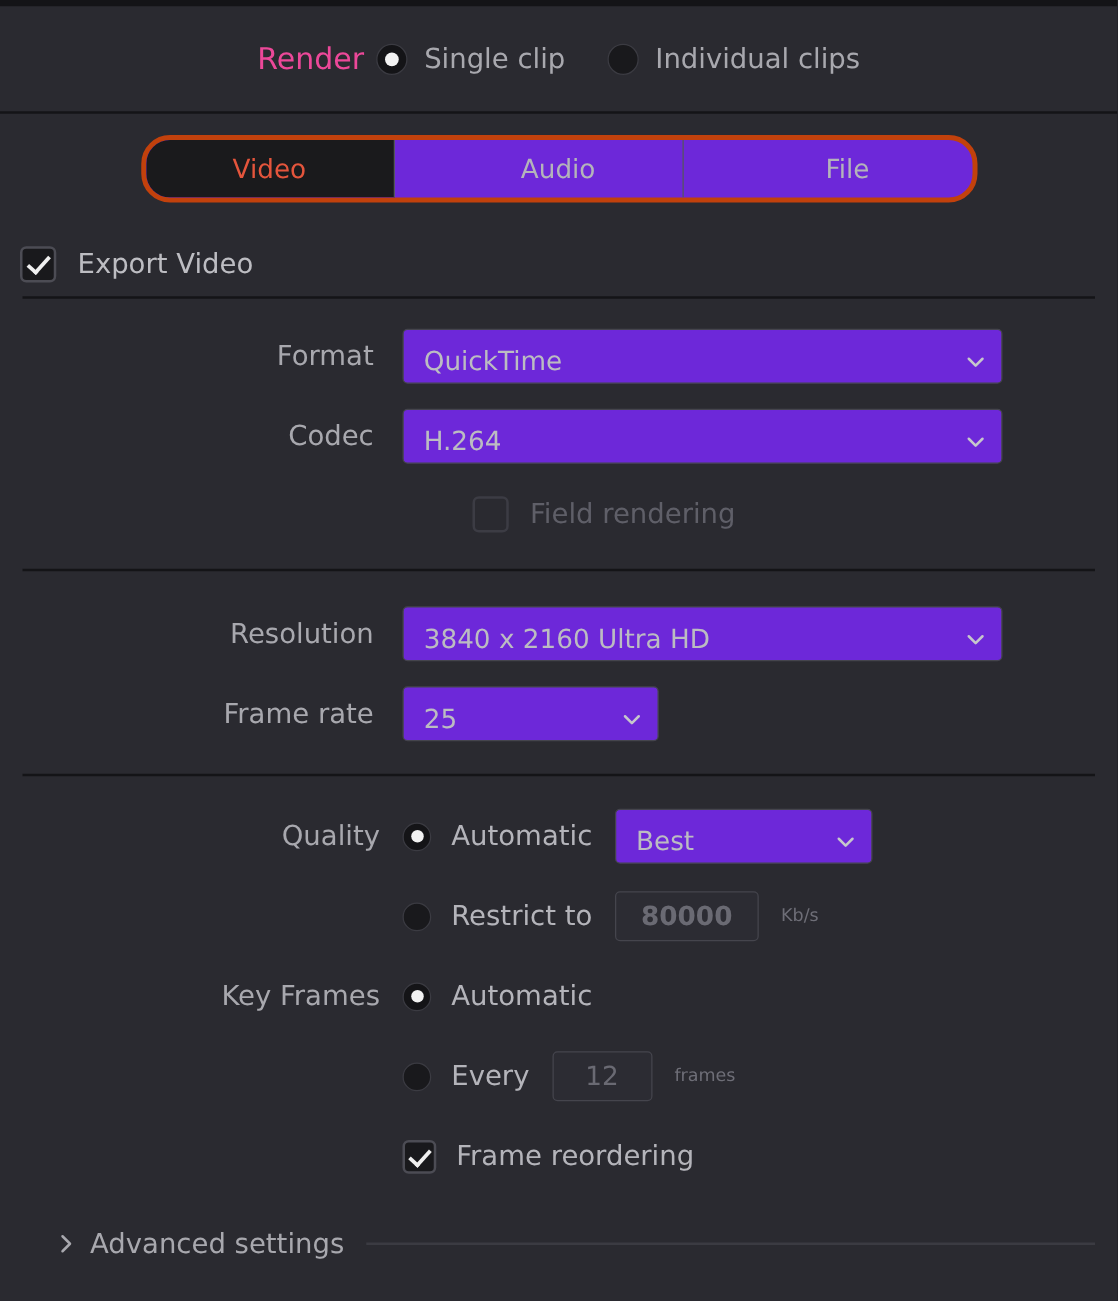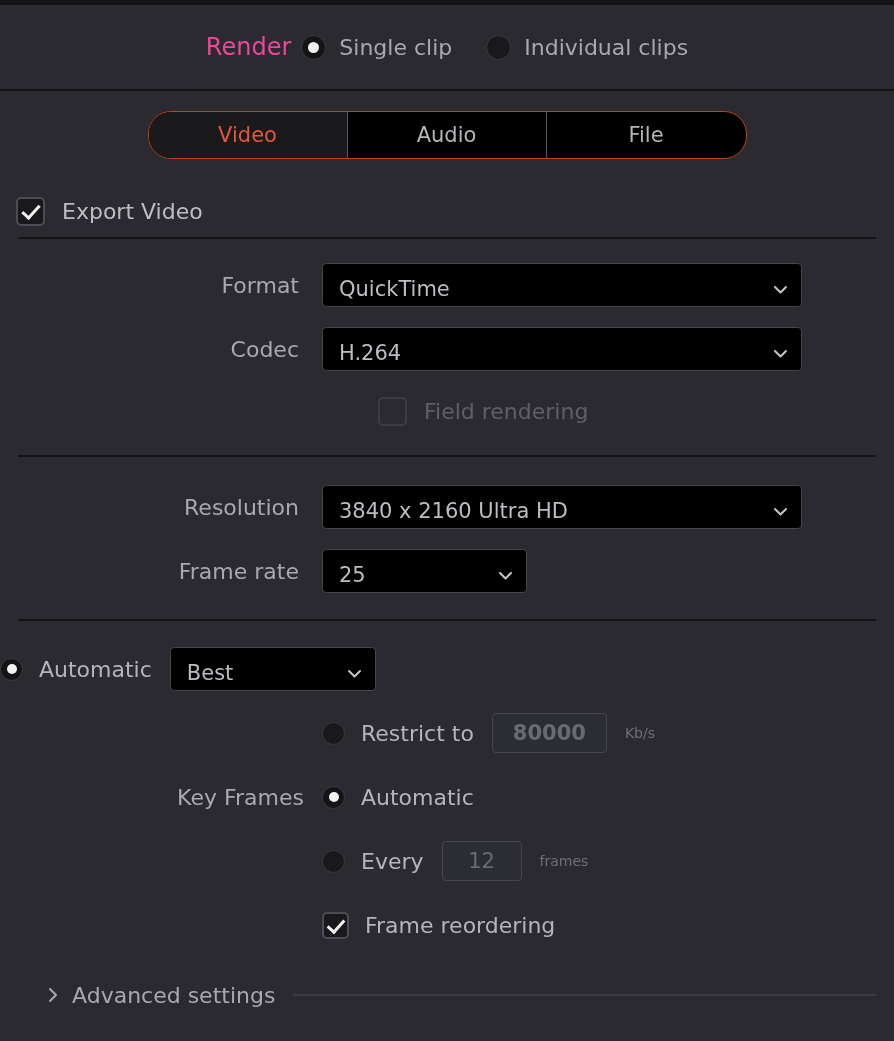--- a/index.html
+++ b/index.html
@@ -81,24 +81,25 @@
   
   .tabs-wrap {
     height: 88px;
     display: flex;
     align-items: center;
     justify-content: center;
   }
   .tabs {
     display: flex;
     height: 46px;
-    border: 1px solid #c2410c;
+    border: 4px solid #c2410c;
     border-radius: 23px;
     overflow: hidden;
-    background: #000000;
+    background: #6d28d9;
+    gap: 32px;
   }
   .tab {
     width: 199px;
     display: flex;
     align-items: center;
     justify-content: center;
     font-size: 21px;
     color: #b4b4ba;
     border-right: 1px solid #55555e;
     box-sizing: border-box;
@@ -165,21 +166,21 @@
     padding-right: 23px;
     font-size: 22px;
     color: #a8a8ae;
     box-sizing: border-box;
     flex: none;
   }
 
   
   .dropdown {
     height: 44px;
-    background: #000000;
+    background: #6d28d9;
     border: 1px solid #45454d;
     border-radius: 4px;
     display: flex;
     align-items: center;
     padding: 8px 12px 0 16px;
     box-sizing: border-box;
     font-size: 21px;
     color: #bcbcc2;
   }
   .dropdown .dval { flex: 1; white-space: nowrap; }
@@ -373,20 +374,21 @@
         <svg viewBox="0 0 17 17" width="17" height="17">
           <path d="M3 6 L8.5 11.5 L14 6" fill="none" stroke="#c6c6cc" stroke-width="2" stroke-linecap="round" stroke-linejoin="round"></path>
         </svg>
       </span>
     </div>
   </div>
 
   <div class="divider" style="margin-top:16px;"></div>
 
   <div class="opt-row" style="margin-top:16px;">
+    <span class="rlabel">Quality</span>
     <span class="radio sm on"></span>
     <span class="optlabel">Automatic</span>
     <div class="dropdown small ml-18">
       <span class="dval">Best</span>
       <span class="chev">
         <svg viewBox="0 0 17 17" width="17" height="17">
           <path d="M3 6 L8.5 11.5 L14 6" fill="none" stroke="#c6c6cc" stroke-width="2" stroke-linecap="round" stroke-linejoin="round"></path>
         </svg>
       </span>
     </div>

